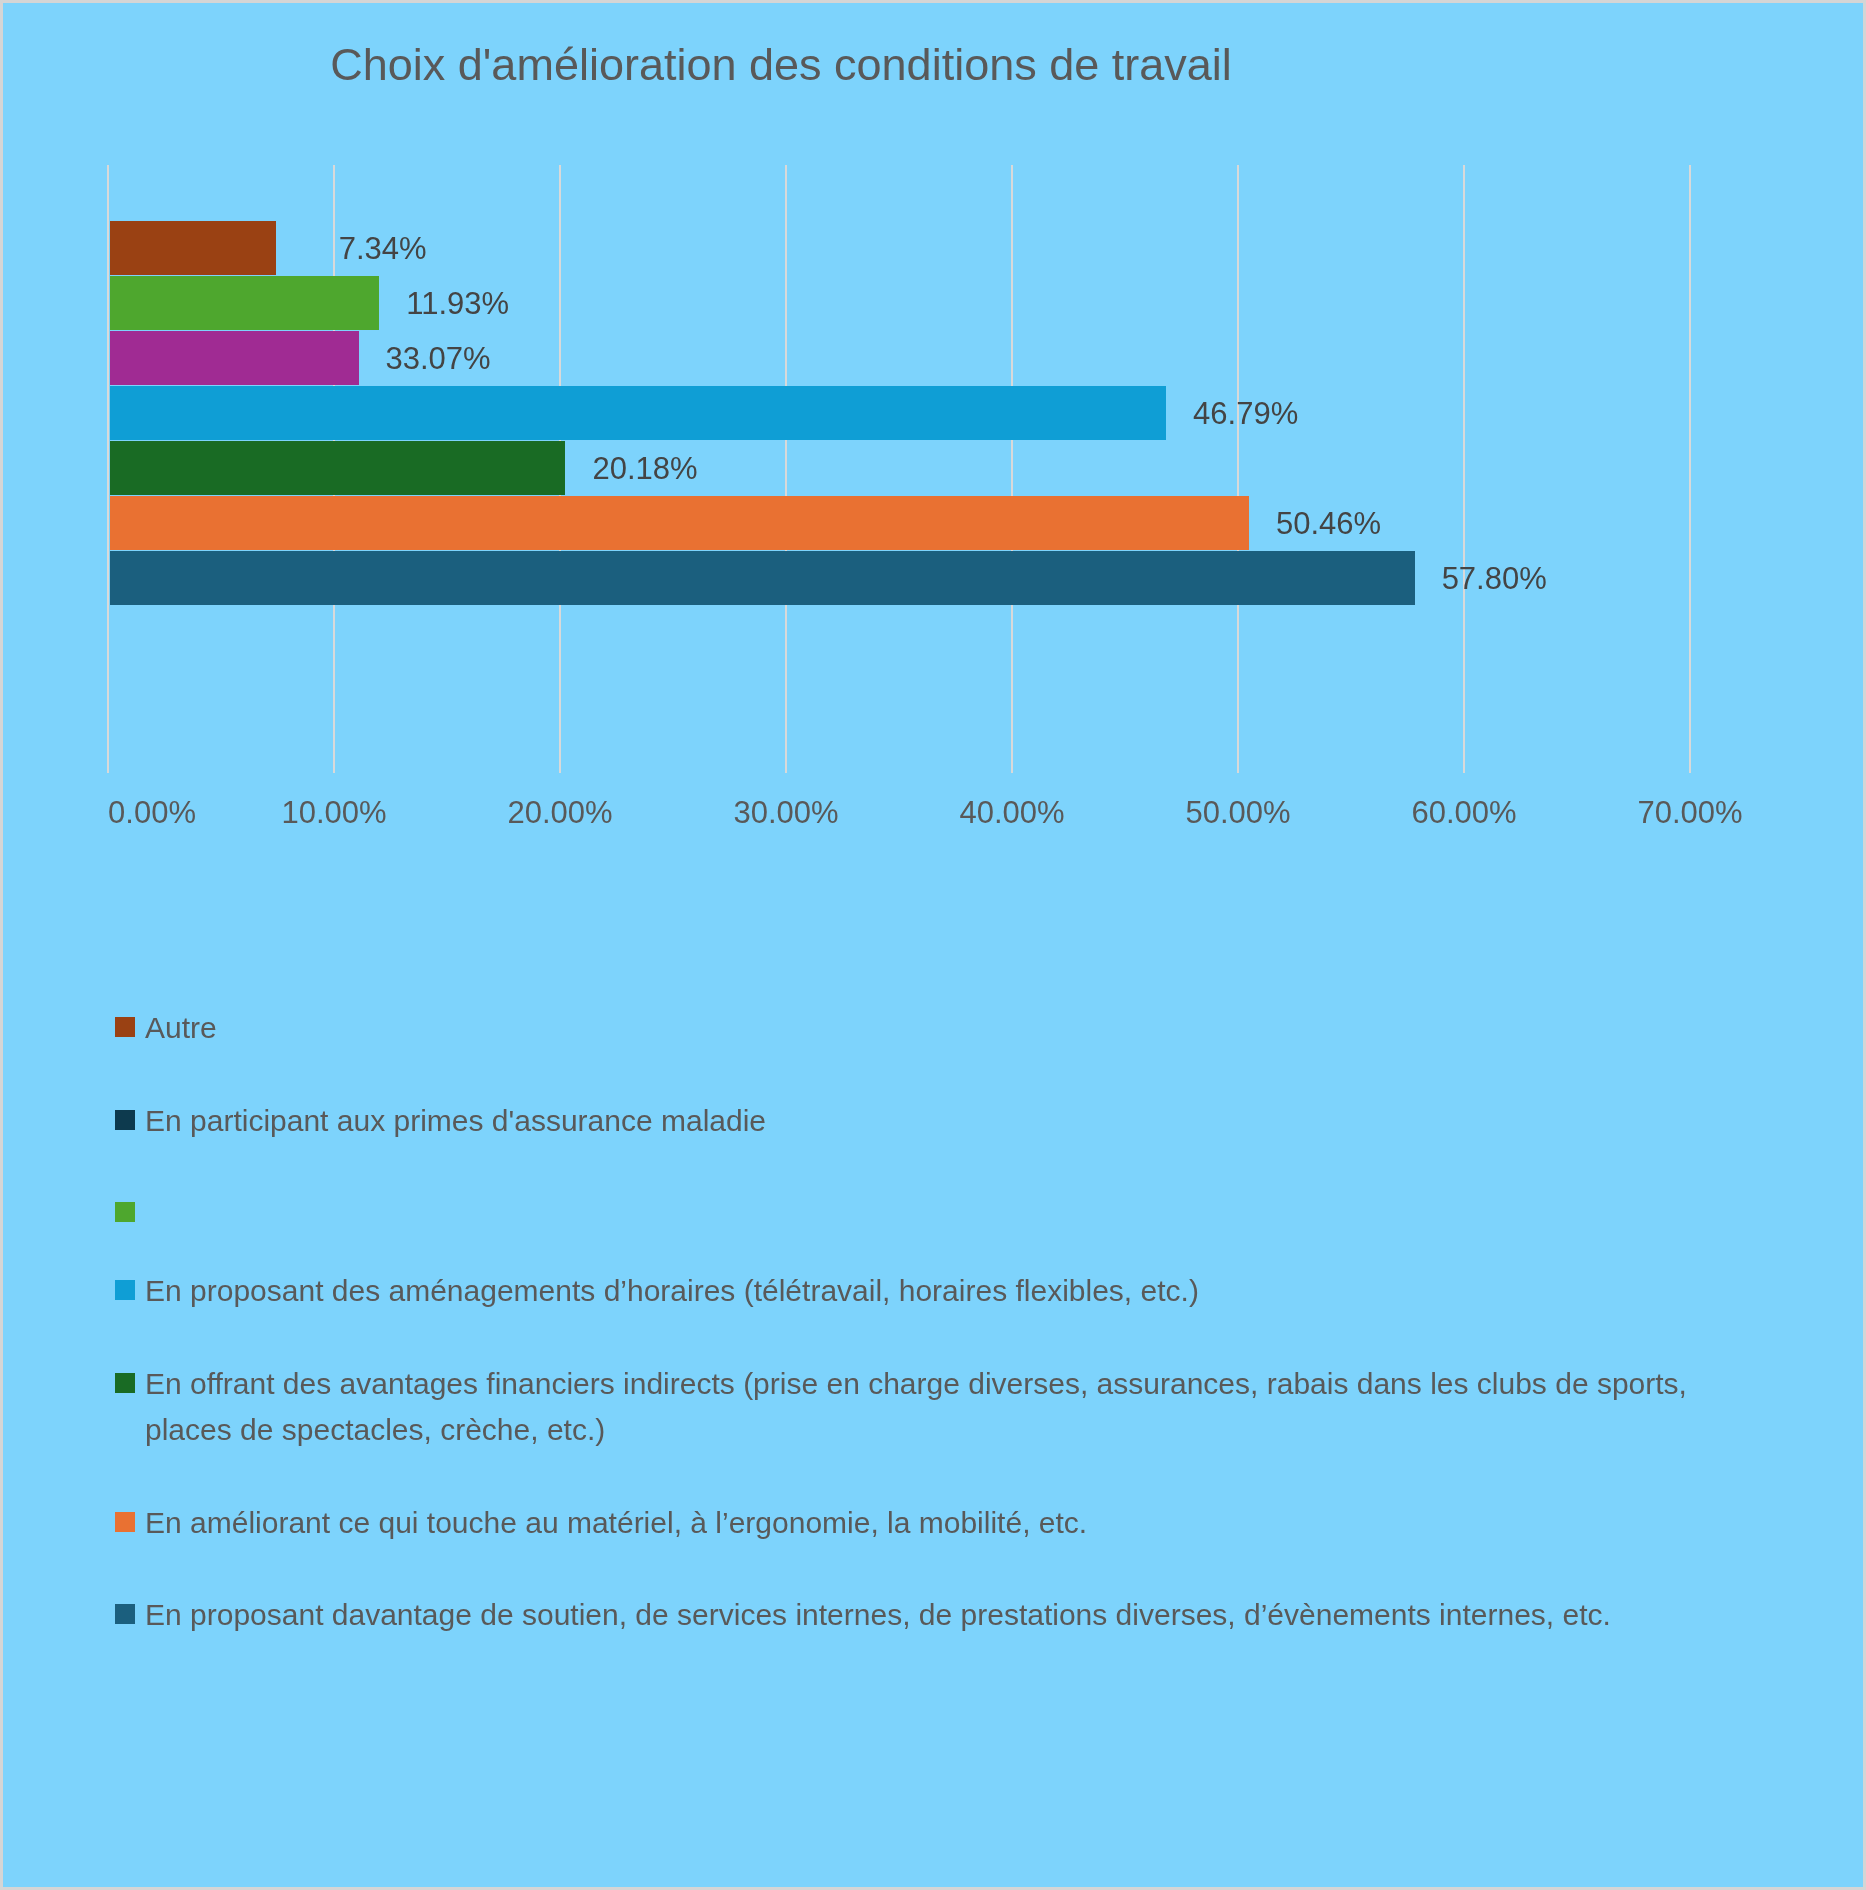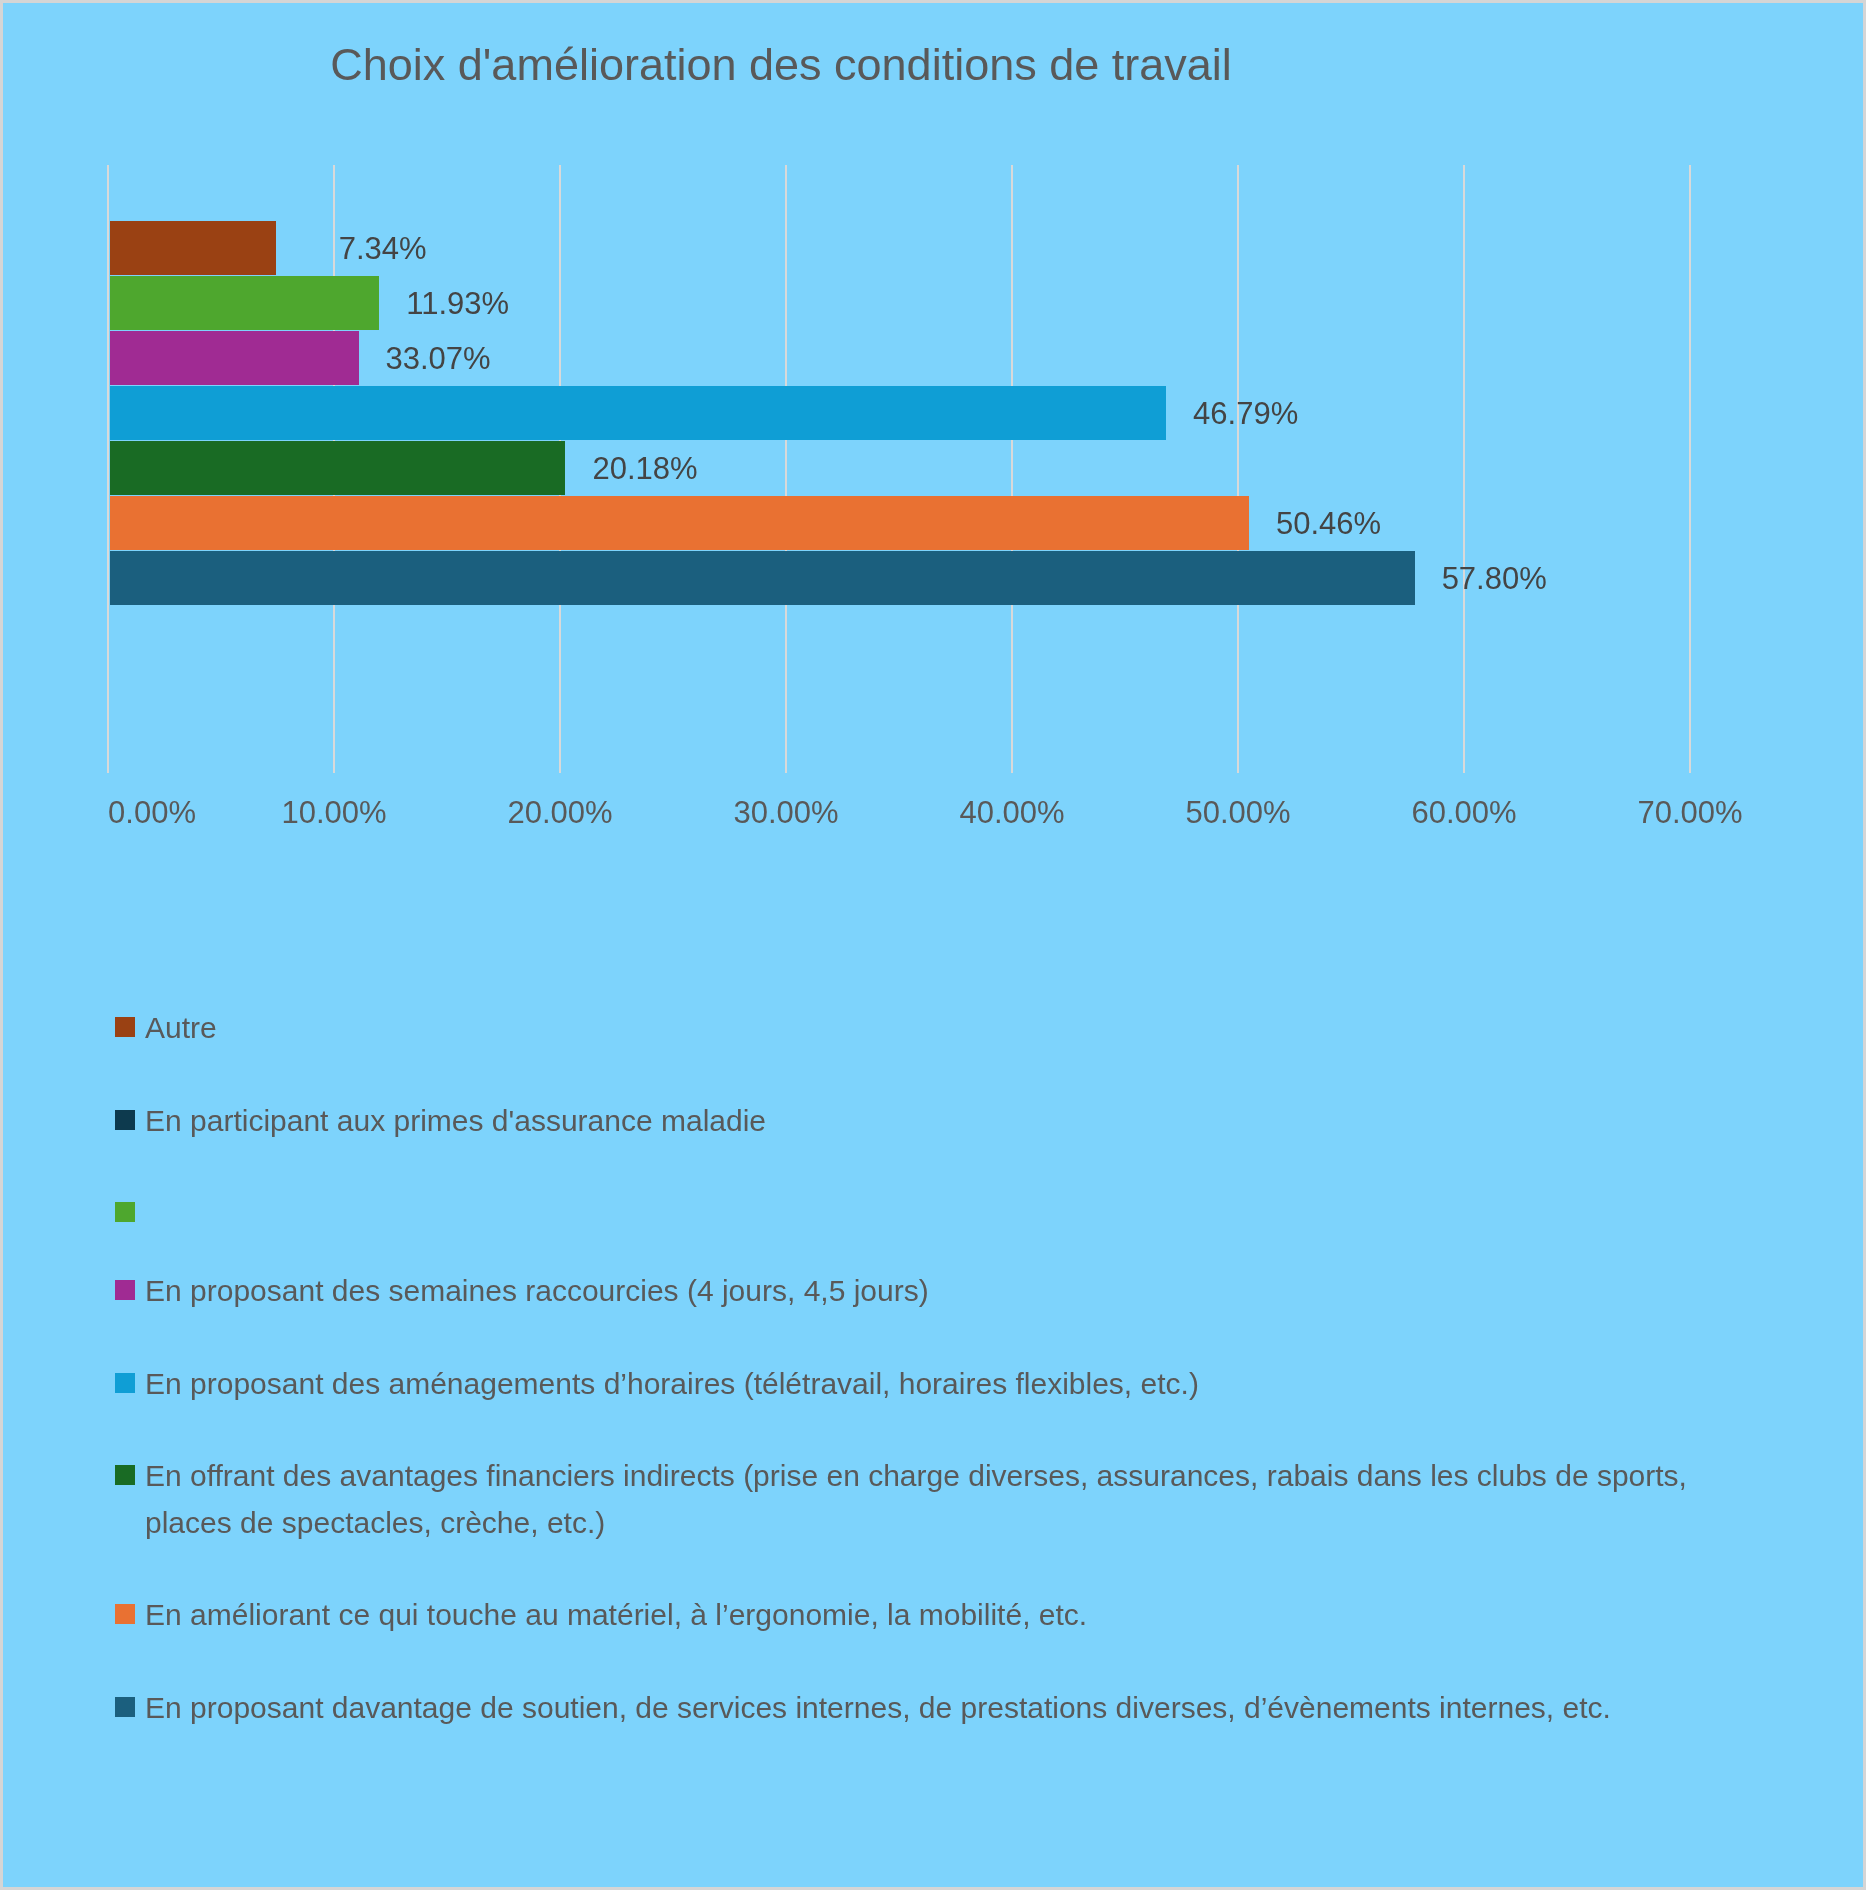--- a/index.html
+++ b/index.html
@@ -178,24 +178,20 @@
         <span class="legend-label">Autre</span>
       </div>
       <div class="legend-item">
         <span class="legend-swatch" style="background: rgb(13, 58, 78);"></span>
         <span class="legend-label">En participant aux primes d'assurance maladie</span>
       </div>
       <div class="legend-item">
         <span class="legend-swatch" style="background: rgb(78, 167, 46);"></span>
       </div>
       <div class="legend-item">
-        <span class="legend-swatch" style="background: rgb(160, 43, 147);"></span>
-        <span class="legend-label">En proposant des semaines raccourcies (4 jours, 4,5 jours)</span>
-      </div>
-      <div class="legend-item">
         <span class="legend-swatch" style="background: rgb(15, 158, 213);"></span>
         <span class="legend-label">En proposant des aménagements d’horaires (télétravail, horaires flexibles, etc.)</span>
       </div>
       <div class="legend-item">
         <span class="legend-swatch" style="background: rgb(25, 107, 36);"></span>
         <span class="legend-label">En offrant des avantages financiers indirects (prise en charge diverses, assurances, rabais dans les clubs de sports, places de spectacles, crèche, etc.)</span>
       </div>
       <div class="legend-item">
         <span class="legend-swatch" style="background: rgb(233, 113, 50);"></span>
         <span class="legend-label">En améliorant ce qui touche au matériel, à l’ergonomie, la mobilité, etc.</span>

